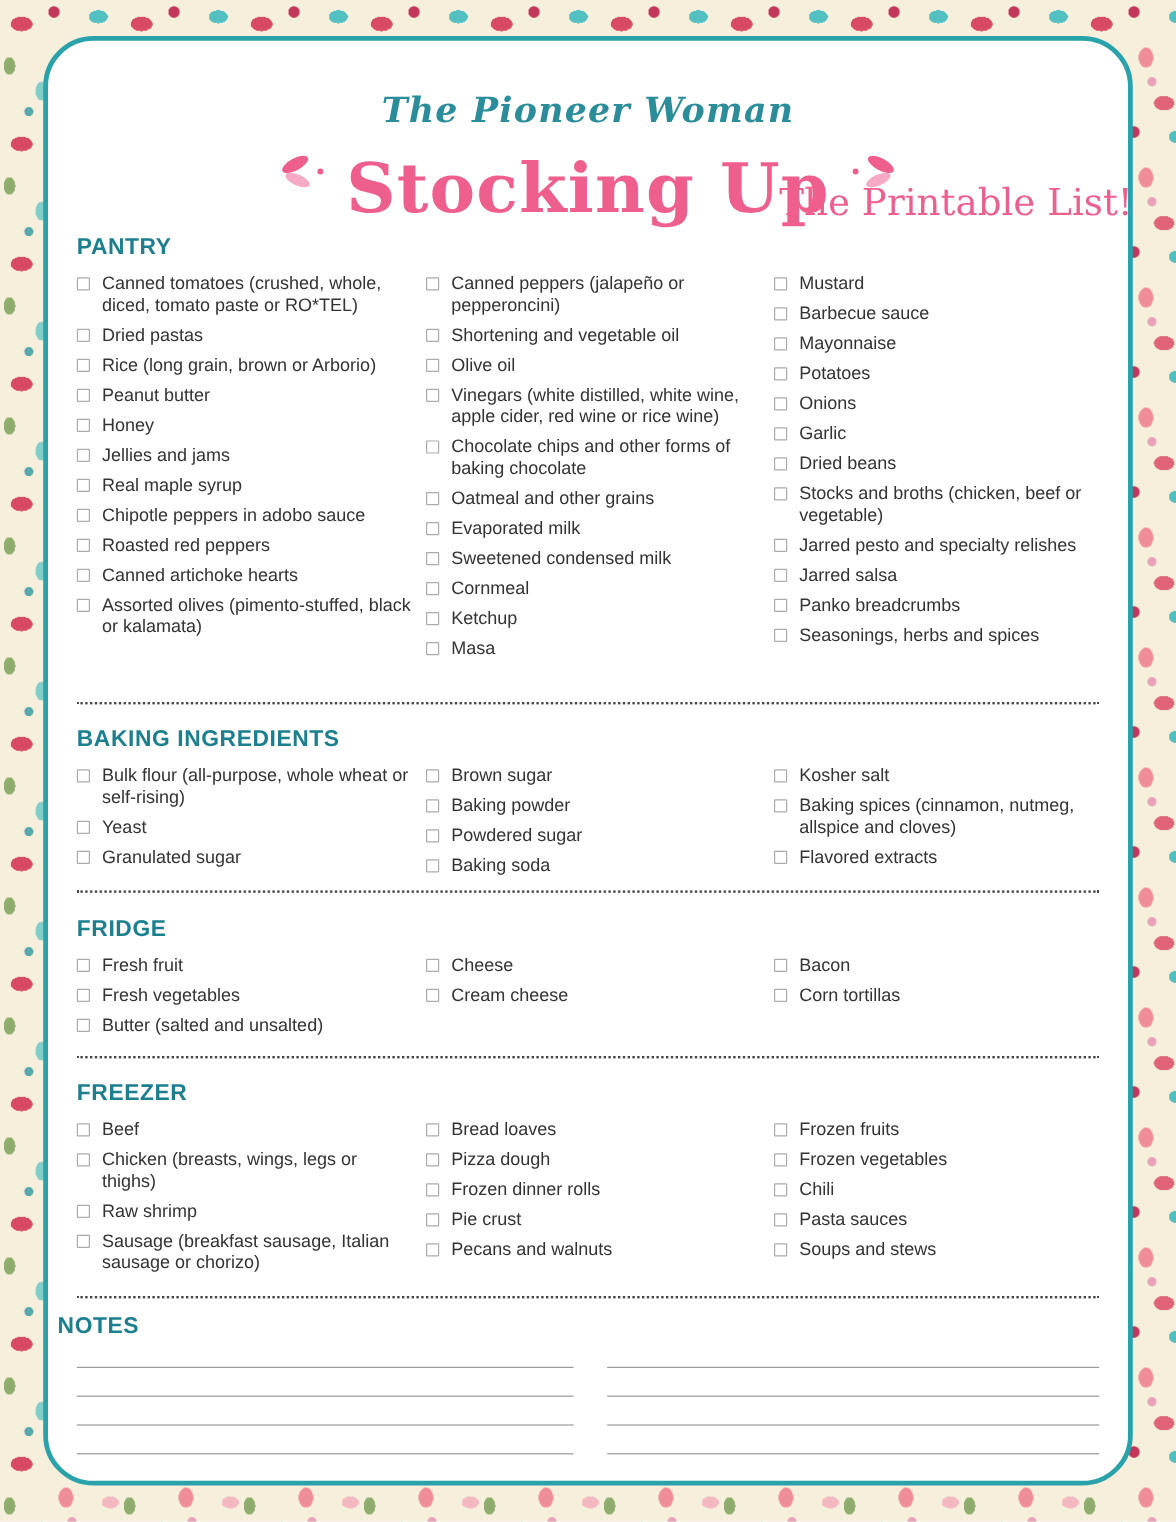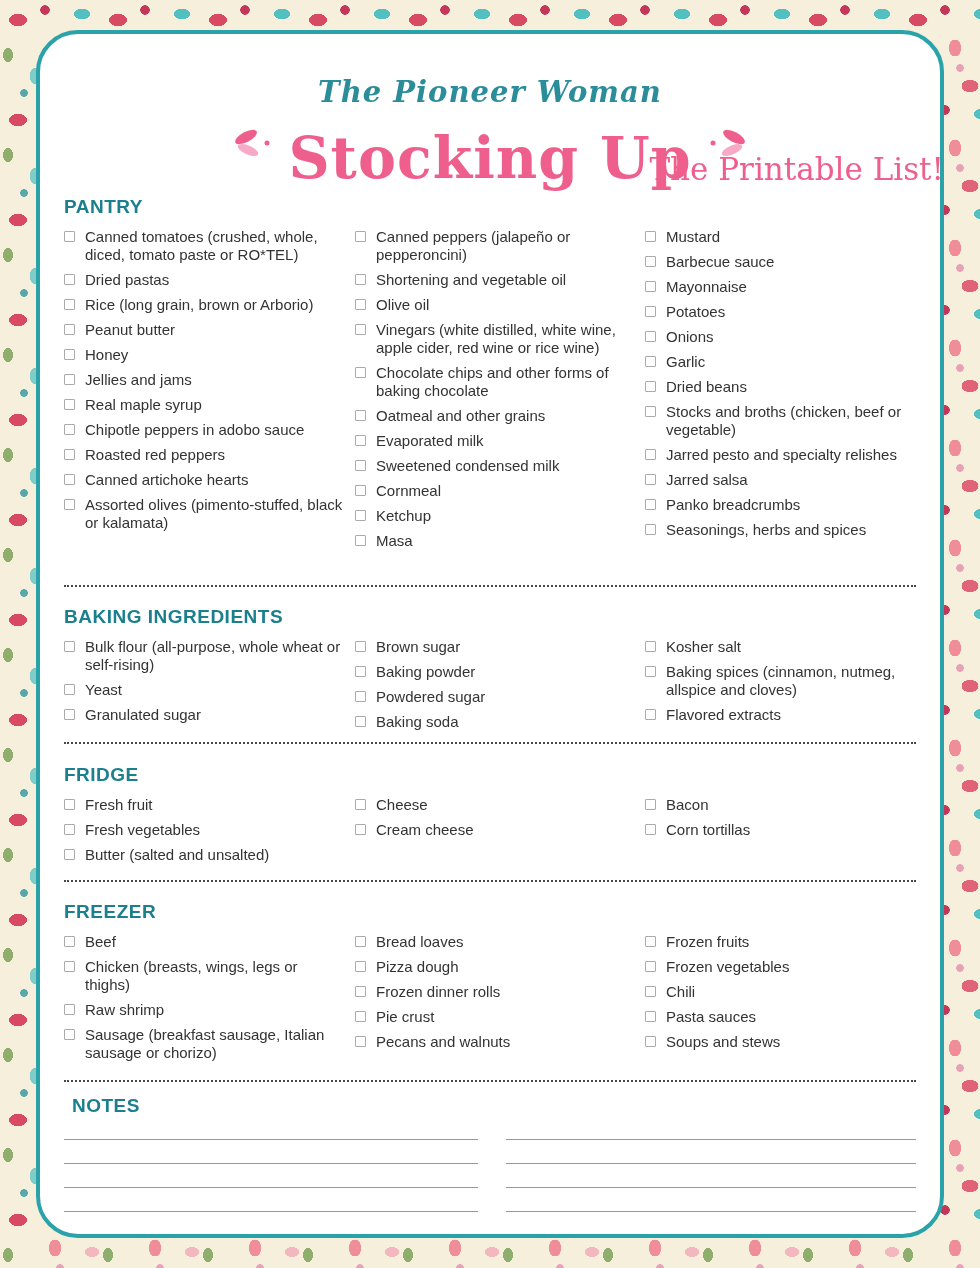--- a/index.html
+++ b/index.html
@@ -62,21 +62,21 @@
   .cb{
     flex:0 0 auto;width:11px;height:11px;margin:3px 10px 0 0;
     border:1.5px solid #ababab;border-radius:1px;background:#fff;box-sizing:border-box;
   }
   .lbl{font-size:15px;line-height:18px;color:#333333;}
   .dotted{
     position:absolute;left:64px;width:852px;height:0;
     border-top:2px dotted #474747;
   }
   .div0{top:585px;} .div1{top:742px;} .div2{top:880px;} .div3{top:1080px;}
-  .notes-section{position:absolute;left:72px;top:1095px;width:852px;}
+  .notes-section{position:absolute;left:48px;top:1095px;width:852px;}
   .notes-lines{
     position:absolute;left:64px;top:1116px;width:852px;
     display:grid;grid-template-columns:414px 410px;column-gap:28px;
   }
   .note-line{height:23px;border-bottom:1.5px solid #9a9a9a;}
 </style>
 </head>
 <body>
 
 <div class="card"></div>

